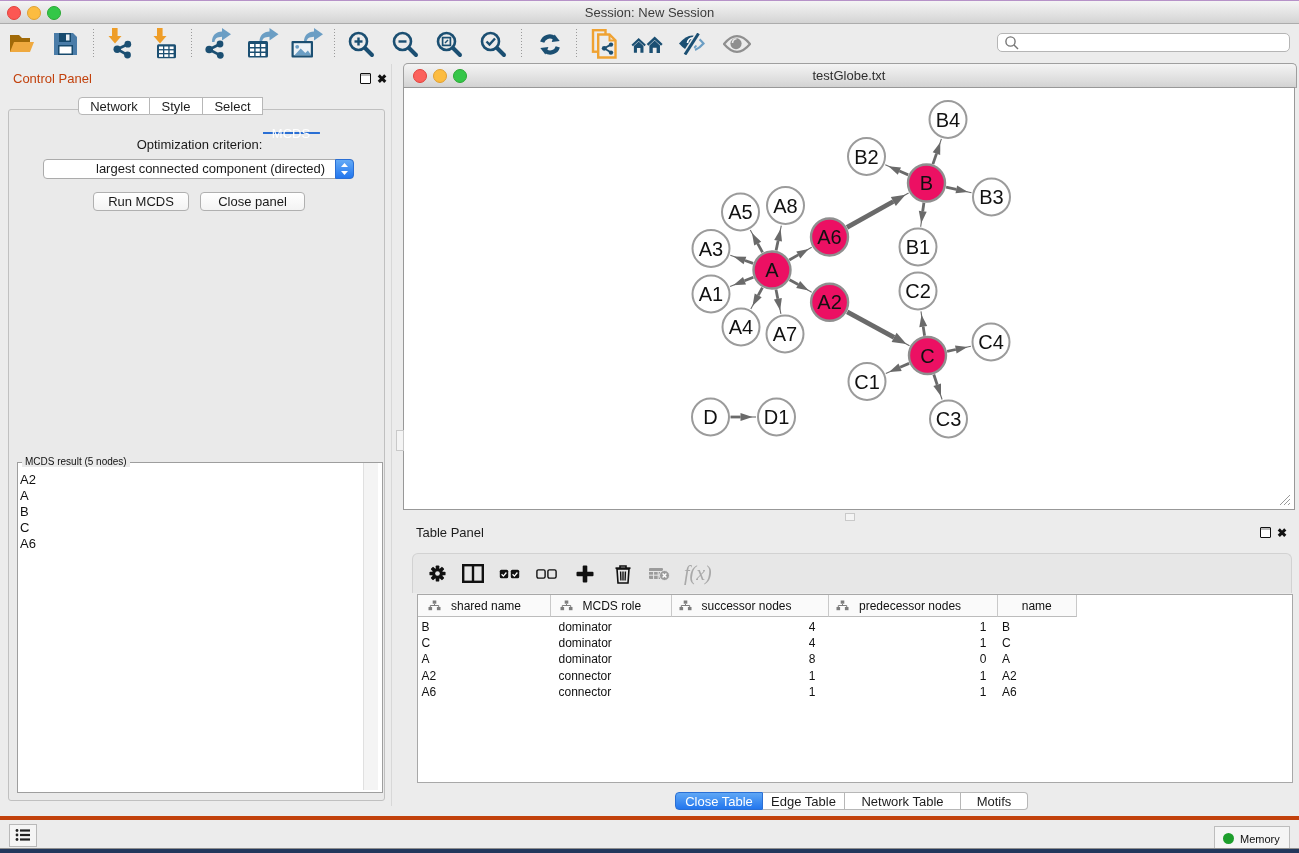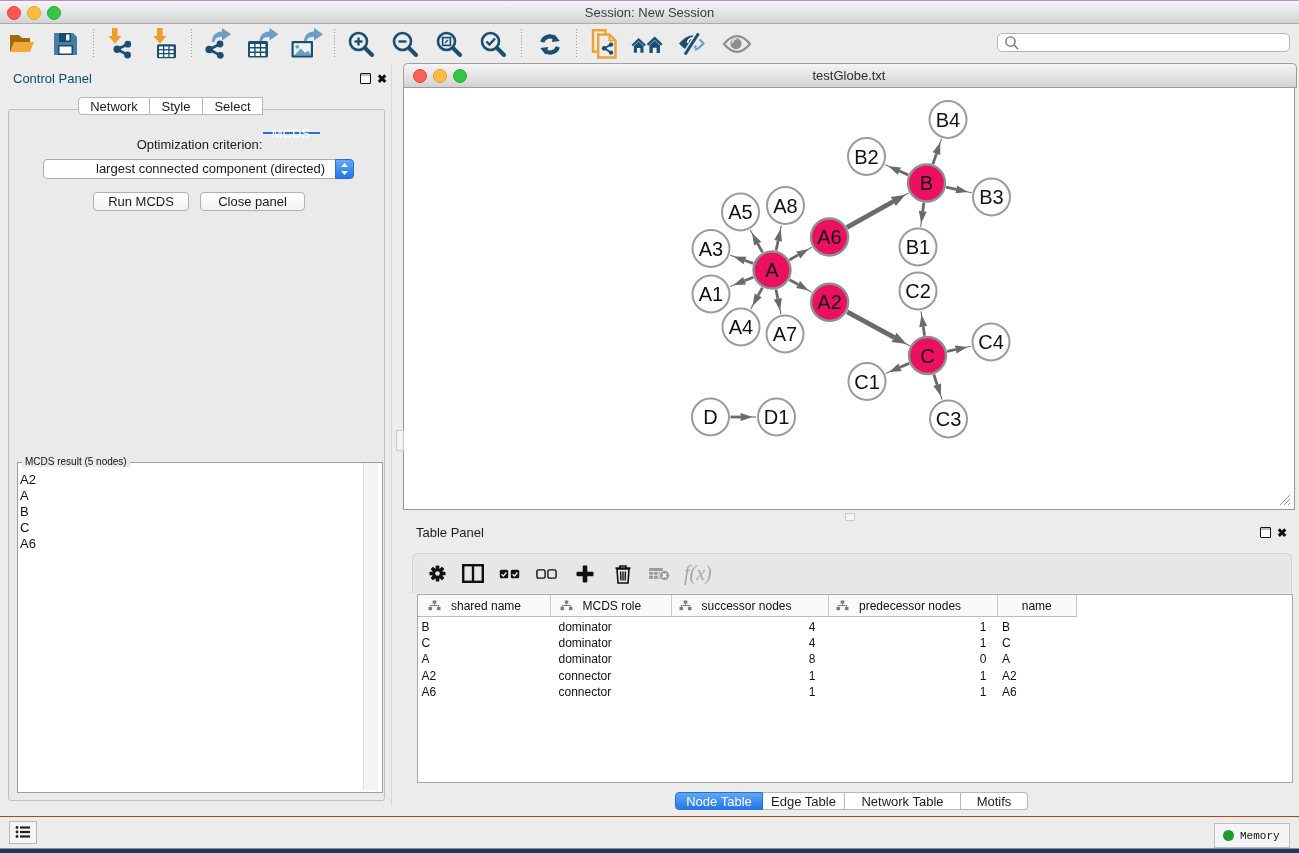--- a/index.html
+++ b/index.html
@@ -18,21 +18,21 @@
   #sesstitle{left:0;top:5px;width:1299px;text-align:center;font-size:13px;color:#3c3c3c;}
   
   #toolbar{left:0;top:24px;width:1299px;height:40px;background:#ececec;}
   .tsep{position:absolute;top:5px;height:30px;width:1px;
     background-image:repeating-linear-gradient(#9a9a9a 0 1px,transparent 1px 3px);}
   .ticon{position:absolute;top:0;height:40px;display:flex;align-items:center;justify-content:center;}
   #search{left:997px;top:33px;width:291px;height:17px;background:#fff;
     border:1px solid #b5b5b5;border-radius:5px;}
   
   #cpanel{left:0;top:64px;width:391px;height:742px;background:#ececec;border-right:1px solid #d8d8d8;}
-  #cpanel-h{left:13px;top:7px;font-size:13px;color:#0c4a6e;}
+  #cpanel-h{left:13px;top:7px;font-size:13px;color:#c2410c;}
   .winbtn-sq{position:absolute;width:9px;height:9px;border:1.6px solid #111;border-radius:1px;background:#fff;box-shadow:inset 0 2px 0 #bbb;}
   .winbtn-x{position:absolute;font-size:12px;font-weight:bold;color:#111;line-height:10px;}
   #tabpanel{left:8px;top:45px;width:375px;height:690px;background:#eaeaea;
     border:1px solid #c0c0c0;border-radius:3px;}
   .tabrow{position:absolute;display:flex;height:18px;}
   .tab{font-size:13px;color:#1d1d1d;background:#fff;border:1px solid #b7b7b7;border-left:none;
        display:flex;align-items:center;justify-content:center;}
   .tab.first{border-left:1px solid #b7b7b7;border-radius:4px 0 0 4px;}
   .tab.last{border-radius:0 4px 4px 0;}
   .tab.sel{background:linear-gradient(#5fa7f5,#2276ee);color:#fff;border-color:#2a6fd4;}
@@ -66,21 +66,21 @@
   #tpanel-h{left:13px;top:15px;position:absolute;font-size:13px;color:#1d1d1d;}
   #ttoolbar{position:absolute;left:9px;top:43px;width:878px;height:39px;background:#e7e7e7;
      border:1px solid #d2d2d2;border-bottom:none;border-radius:6px 6px 0 0;}
   #ttable{position:absolute;left:14px;top:84px;width:874px;height:187px;background:#fff;border:1px solid #a8a8a8;}
   .th{position:absolute;top:0;height:22px;background:#fafafa;border-right:1px solid #c9c9c9;
       border-bottom:1px solid #bcbcbc;font-size:12px;color:#111;box-sizing:border-box;
       display:flex;align-items:center;justify-content:flex-start;}
   .trow{position:absolute;font-size:12px;color:#111;height:16.2px;line-height:16.2px;}
   #btabs{left:272px;top:282px;}
   
-  #statusbar{left:0;top:816px;width:1299px;height:32px;background:#ececec;border-top:1px solid #c2410c;font-family:Liberation Mono, monospace;}
+  #statusbar{left:0;top:816px;width:1299px;height:32px;background:#ececec;border-top:4px solid #c2410c;}
   #listbtn{position:absolute;left:9px;top:4px;width:26px;height:21px;background:#f5f5f5;border:1px solid #b9b9b9;}
   #membtn{position:absolute;left:1214px;top:6px;width:74px;height:23px;background:#f5f5f5;border:1px solid #bdbdbd;
      font-size:11px;color:#111;display:flex;align-items:center;}
   #bottomdark{left:0;top:848px;width:1299px;height:5px;background:#22375c;border-top:1px solid #8f8f8f;box-sizing:border-box;}
 </style>
 </head>
 <body>
 <div class="abs" id="topline"></div>
 <div class="abs" id="titlebar">
   <div class="tl r"></div>
@@ -580,21 +580,21 @@
       <div class="trow" style="left:254px;top:72.6px;width:143.5px;text-align:right;">1</div>
       <div class="trow" style="left:410px;top:72.6px;width:158.5px;text-align:right;">1</div>
       <div class="trow" style="left:584px;top:72.6px;">A2</div>
       <div class="trow" style="left:3.5px;top:88.8px;">A6</div>
       <div class="trow" style="left:140.5px;top:88.8px;">connector</div>
       <div class="trow" style="left:254px;top:88.8px;width:143.5px;text-align:right;">1</div>
       <div class="trow" style="left:410px;top:88.8px;width:158.5px;text-align:right;">1</div>
       <div class="trow" style="left:584px;top:88.8px;">A6</div>
     </div>
   <div class="tabrow" id="btabs">
-    <div class="tab first sel" style="width:86px;">Node Table</div>
+    <div class="tab first sel" style="width:86px;">Close Table</div>
     <div class="tab" style="width:81px;">Edge Table</div>
     <div class="tab" style="width:115px;">Network Table</div>
     <div class="tab last" style="width:66px;">Motifs</div>
   </div>
 </div>
 
 <div class="abs" id="statusbar">
   <div id="listbtn">
       <svg width="16" height="14" viewBox="0 0 16 14" style="position:absolute;left:5px;top:3px;">
         <g fill="#222">

